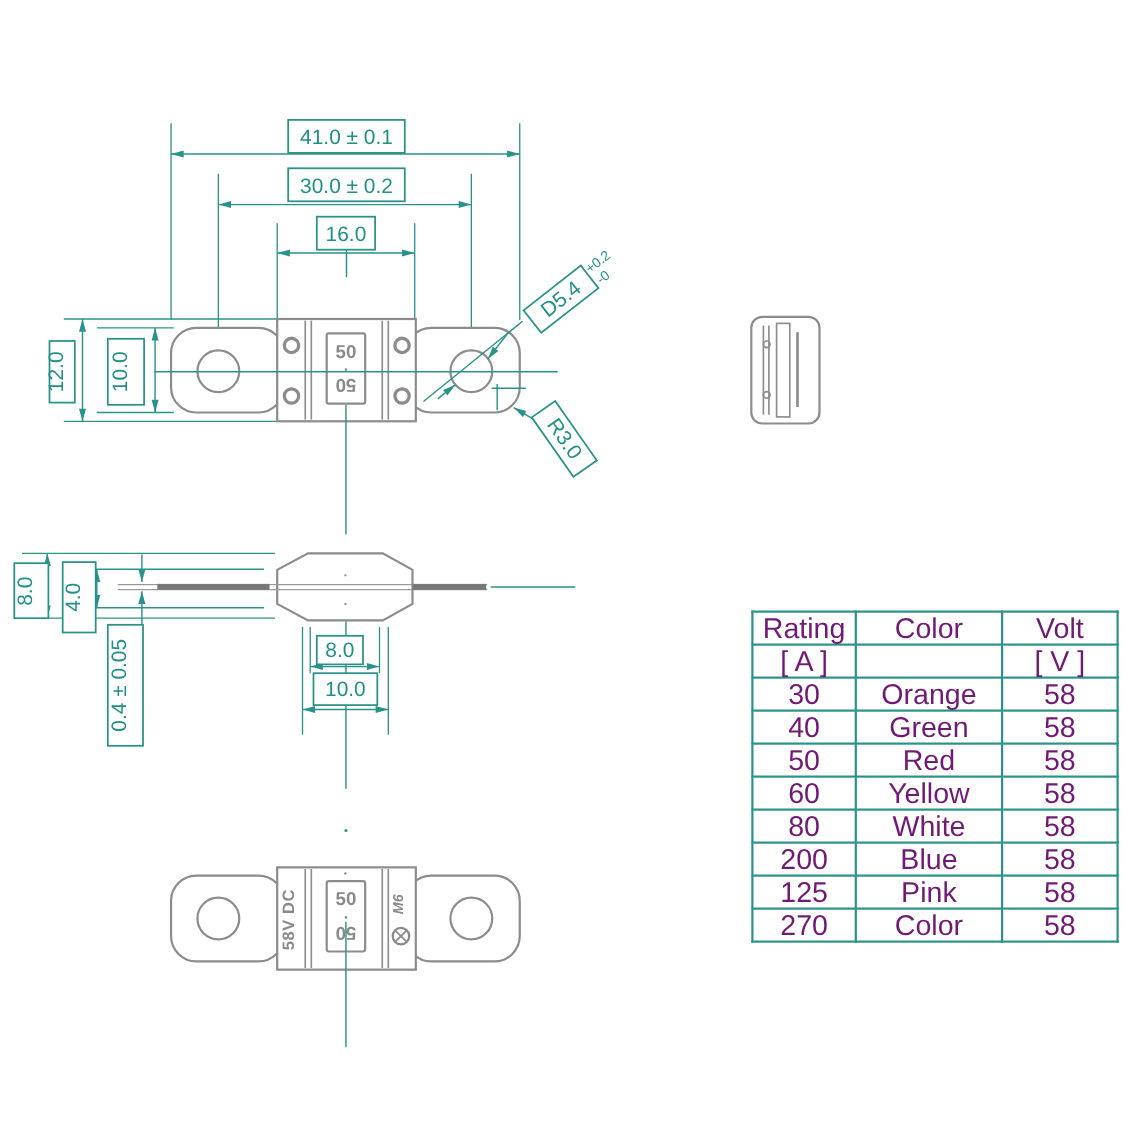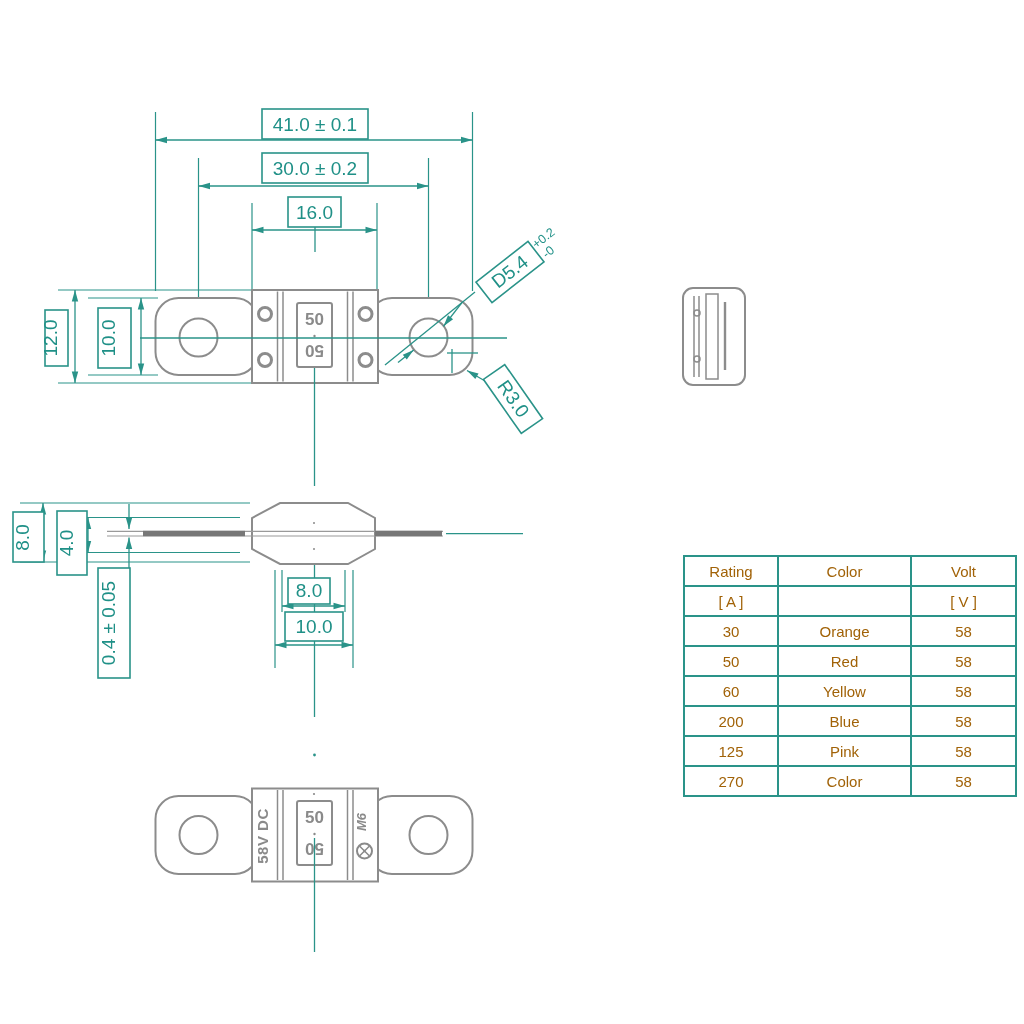--- a/index.html
+++ b/index.html
@@ -14,21 +14,21 @@
   .gray15{stroke:#8c8c8c;stroke-width:1.5;fill:none;}
   .partfill{fill:#ffffff;stroke:#8c8c8c;stroke-width:2;}
   .dimbox{fill:#ffffff;stroke:#2a9389;stroke-width:1.6;}
   .dimtxt{fill:#1f9087;font-size:19px;text-anchor:middle;}
   .dimtxtsm{fill:#1f9087;font-size:12.5px;text-anchor:start;}
   .parttxt{fill:#8a8a8a;font-weight:bold;text-anchor:middle;}
 
   
   .spec-wrap{position:absolute;left:683px;top:555px;}
   table.spec{border-collapse:collapse;table-layout:fixed;width:332px;}
-  table.spec td{border:2px solid #2a9389;color:#a16207;font-size:15px;text-align:center;
+  table.spec td{border:2px solid #2a9389;color:#701a75;font-size:26px;text-align:center;
                 height:28px;padding:0;line-height:1;}
 </style>
 </head>
 <body>
 
 <div class="canvas">
 
 <svg width="1024" height="1024" viewBox="0 0 1024 1024">
   <defs>
     <marker id="arr" markerWidth="13" markerHeight="8" refX="12" refY="4" orient="auto-start-reverse" markerUnits="userSpaceOnUse">
@@ -227,27 +227,37 @@
         <td>[ A ]</td>
         <td></td>
         <td>[ V ]</td>
       </tr>
       <tr>
         <td>30</td>
         <td>Orange</td>
         <td>58</td>
       </tr>
       <tr>
+        <td>40</td>
+        <td>Green</td>
+        <td>58</td>
+      </tr>
+      <tr>
         <td>50</td>
         <td>Red</td>
         <td>58</td>
       </tr>
       <tr>
         <td>60</td>
         <td>Yellow</td>
+        <td>58</td>
+      </tr>
+      <tr>
+        <td>80</td>
+        <td>White</td>
         <td>58</td>
       </tr>
       <tr>
         <td>200</td>
         <td>Blue</td>
         <td>58</td>
       </tr>
       <tr>
         <td>125</td>
         <td>Pink</td>

